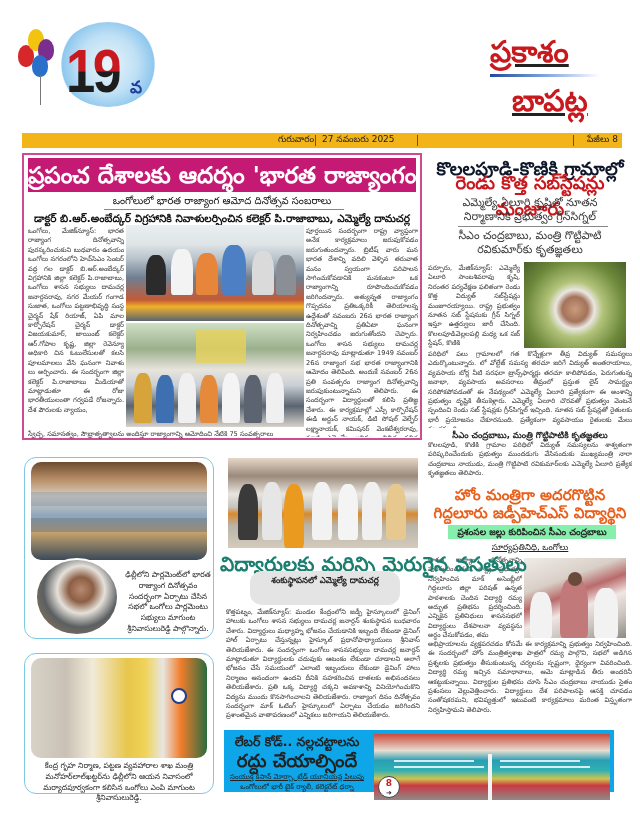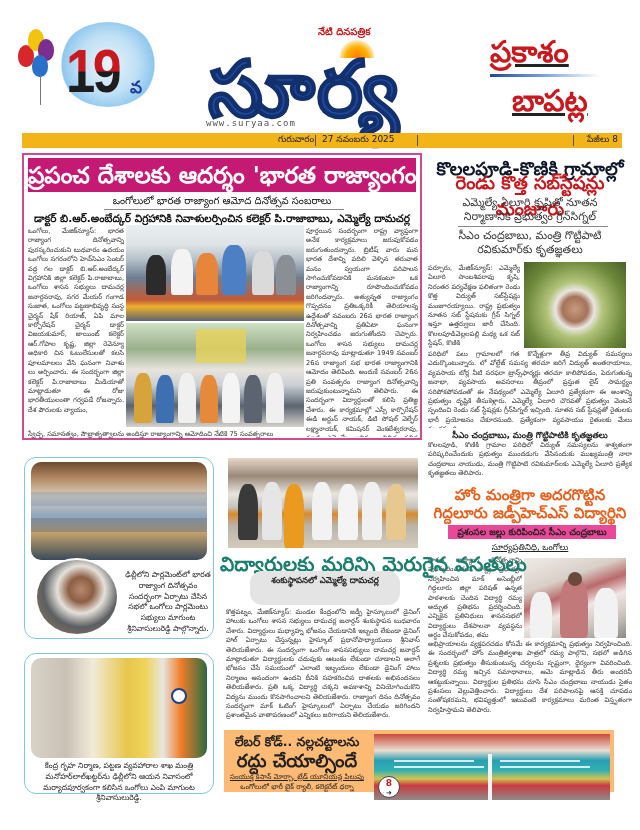--- a/index.html
+++ b/index.html
@@ -71,21 +71,21 @@
   .r-s1d { top: 93px; font-size: 11px; color: #333; font-weight: normal; }
   .r-col1 { left: 0; top: 114px; width: 92px; height: 98px; }
   .r-photo { left: 96px; top: 112px; width: 102px; height: 86px;
              background: radial-gradient(circle at 50% 55%, #c99b7d 0%, #a4735a 18%, #e9e6e1 28%, #b2c37a 40%, #6e8a3b 70%, #4a5f2a 100%); }
   .r-col2 { left: 0; top: 200px; width: 204px; height: 78px; }
   .r-subhead { position: absolute; left: 0; top: 280px; width: 204px; text-align: center; font-size: 8.5px; font-weight: bold; color: #222; }
   .r-col3 { left: 0; top: 291px; width: 204px; height: 40px; }
 
   .r-h2a { top: 336px; font-size: 15px; color: #e8601c; }
   .r-h2b { top: 354px; font-size: 15px; color: #e8601c; }
-  .r-kicker { position: absolute; left: 20px; top: 375px; width: 168px; height: 14px; background: #ec4899;
+  .r-kicker { position: absolute; left: 20px; top: 375px; width: 168px; height: 14px; background: #86efac;
               font-size: 9px; text-align: center; line-height: 14px; font-weight: bold; color: #222; }
   .r-byline { position: absolute; left: 0; top: 392px; width: 204px; text-align: center; font-size: 8.5px; color: #222; text-decoration: underline; }
   .r-col4 { left: 0; top: 406px; width: 94px; height: 88px; }
   .r-photo2 { left: 96px; top: 408px; width: 102px; height: 80px;
               background: linear-gradient(160deg, #f1ece8 0%, #d8cfc7 30%, #b96a6a 45%, #f0e6e4 60%, #c9c2bb 80%, #8f8a86 100%); }
   .r-col5 { left: 0; top: 490px; width: 204px; height: 82px; }
 
   
   .pbox { position: absolute; border: 1.5px solid #7ec8e3; border-radius: 12px; background: #fff; }
   .pbox1 { left: 24px; top: 457px; width: 190px; height: 182px; }
@@ -101,21 +101,21 @@
 
   
   .mid-photo { left: 228px; top: 458px; width: 190px; height: 90px;
                background: linear-gradient(180deg, #e6d7c9 0%, #9b8a7a 20%, #e8e4de 40%, #c6c2bc 55%, #d88a2a 62%, #b9b3a8 75%, #d4cbbc 100%); }
   .mid-h { position: absolute; left: 220px; top: 552px; width: 205px; text-align: center; font-size: 20px; font-weight: bold; color: #1a7f6e; white-space: nowrap; }
   .mid-kicker { position: absolute; left: 250px; top: 571px; width: 150px; height: 34px; background: #e4e4e4; border-radius: 12px;
                 text-align: center; font-size: 8.5px; line-height: 16px; font-weight: bold; color: #222; padding-top: 1px; }
   .mid-col { left: 226px; top: 608px; width: 194px; height: 112px; }
 
   
-  .labour { position: absolute; left: 224px; top: 730px; width: 390px; height: 62px; background: #fdba74; }
+  .labour { position: absolute; left: 224px; top: 730px; width: 390px; height: 62px; background: #0ea5e9; }
   .lab-h1 { position: absolute; left: 0; top: 4px; width: 146px; text-align: center; font-size: 12.5px; font-weight: bold; color: #222; }
   .lab-h2 { position: absolute; left: 0; top: 20px; width: 146px; text-align: center; font-size: 18px; font-weight: bold; color: #222; }
   .lab-s1 { position: absolute; left: 0; top: 43px; width: 146px; text-align: center; font-size: 7px; color: #222; text-decoration: underline; white-space: nowrap; }
   .lab-s2 { position: absolute; left: 0; top: 53px; width: 146px; text-align: center; font-size: 7px; color: #222; white-space: nowrap; }
   .lab-photo { left: 150px; top: 4px; width: 236px; height: 66px;
                background: linear-gradient(180deg, #c94b3a 0%, #e8ddd2 25%, #2a9fb3 40%, #2fb0b3 55%, #d2c24f 68%, #c93a44 78%, #8f8a86 100%); }
   .lab-badge { position: absolute; left: 4px; top: 42px; width: 22px; height: 22px; border-radius: 50%; background: #fff; border: 1px solid #444;
                font-size: 9px; color: #c8191e; font-weight: bold; text-align: center; line-height: 12px; }
   .banner-strip { position: absolute; height: 2px; background: rgba(255,255,255,0.8); }
 </style>
@@ -129,26 +129,20 @@
       <div class="balloon" style="left:10px;top:2px;width:16px;height:22px;background:#f2c40f;"></div>
       <div class="balloon" style="left:20px;top:12px;width:16px;height:22px;background:#7b2e8d;"></div>
       <div class="balloon" style="left:14px;top:28px;width:16px;height:22px;background:#2a6fc9;"></div>
       <div style="position:absolute;left:22px;top:48px;width:1px;height:30px;background:#777;"></div>
     </div>
     <div class="flower"></div>
     <div class="big19">19</div>
     <div class="anniv-va">వ</div>
   </div>
 
-  <div class="logo">
-    <div class="logo-tag">నేటి దినపత్రిక</div>
-    <div class="logo-sun"></div>
-    <div class="logo-text">సూర్య</div>
-    <div class="logo-url">www.suryaa.com</div>
-  </div>
 
   <div class="edition">
     <div class="edition-1">ప్రకాశం</div>
     <div class="edition-rule"></div>
     <div class="edition-2">బాపట్ల</div>
   </div>
 
   <div class="datebar">
     <span class="day">గురువారం</span>
     <div class="sep" style="left:293px;"></div>

